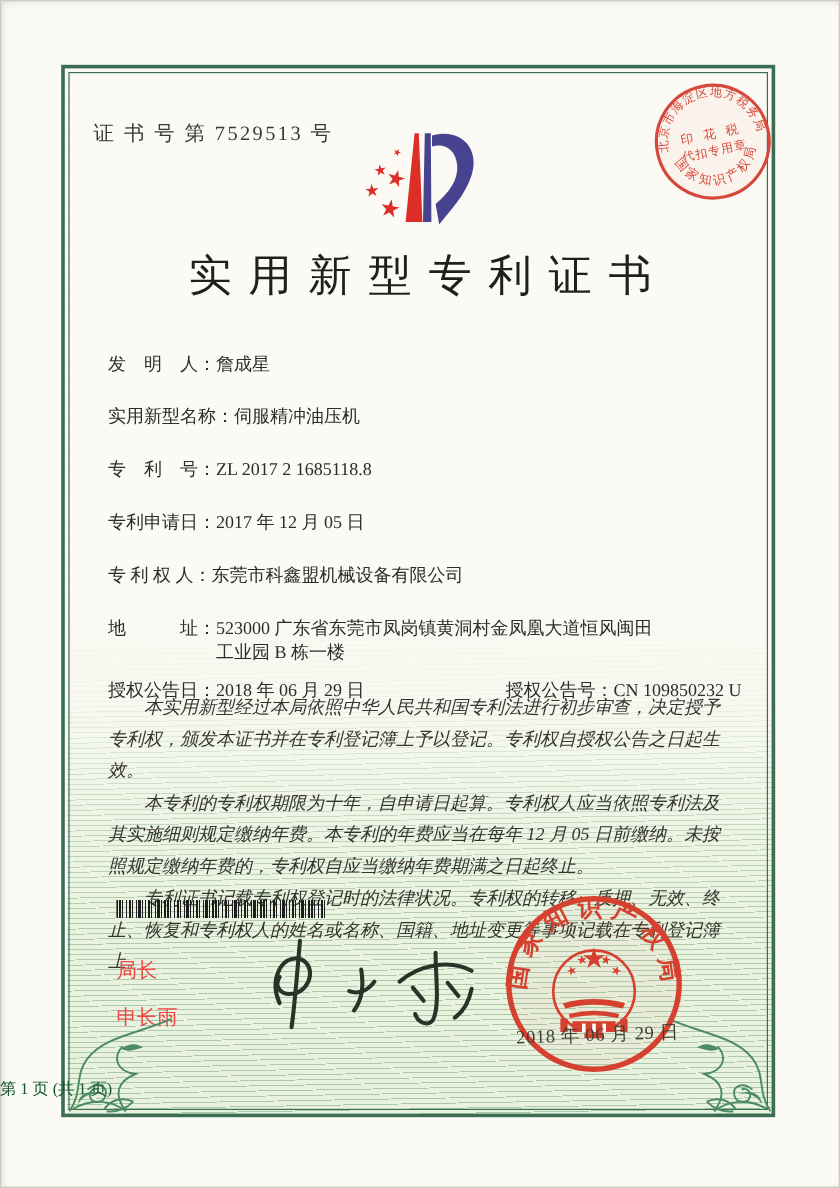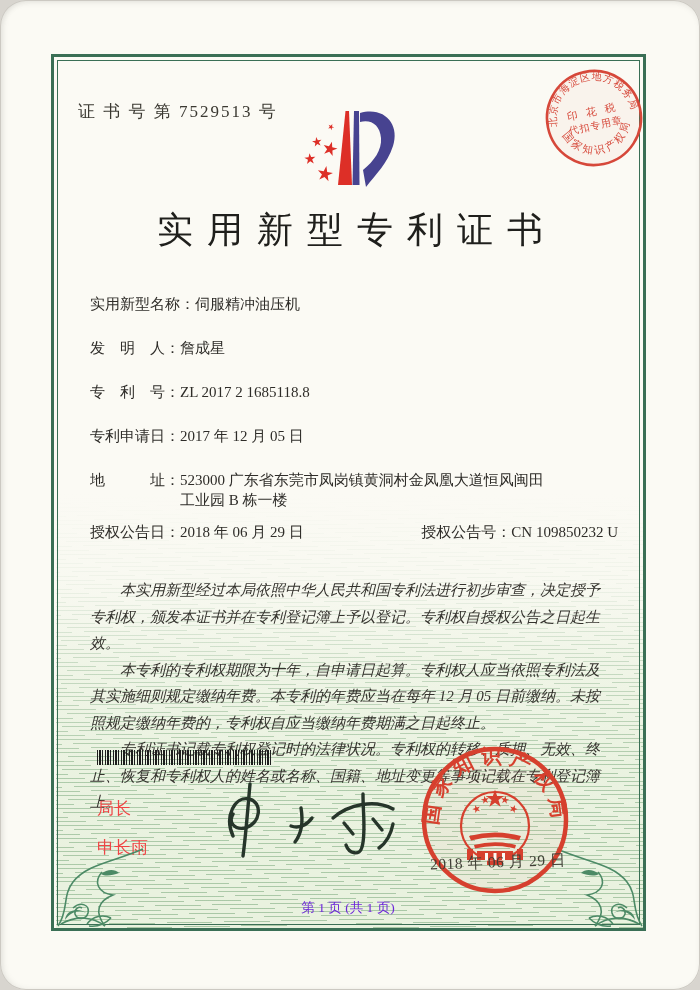--- a/index.html
+++ b/index.html
@@ -2,21 +2,20 @@
 <html><head>
 <meta charset="utf-8">
 <style>
   html,body{margin:0;padding:0;background:#d8d5cf;}
   .paper{
     position:relative;width:700px;height:990px;margin:0 auto;
     background:#fbfaf4;overflow:hidden;
     font-family:"Liberation Serif","DejaVu Serif",serif;
     color:#2e2c28;
     box-shadow:inset 0 0 0 1px #ccc9c2, inset 3px 0 6px rgba(0,0,0,0.08), inset 0 3px 6px rgba(0,0,0,0.06);
-    border-radius:26px;
   }
   
   .waves{
     position:absolute;left:56px;top:60px;width:588px;height:868px;z-index:0;
     background-color:#e9f2df;
     background-image:
       linear-gradient(180deg,#fbfaf4 0%,#fbfaf4 50%,rgba(251,250,244,0.85) 60%,rgba(251,250,244,0.35) 70%,rgba(251,250,244,0.05) 82%,rgba(251,250,244,0) 100%),
       repeating-linear-gradient(179deg,rgba(118,166,120,0.55) 0px,rgba(118,166,120,0.55) 0.8px,rgba(255,255,255,0) 0.8px,rgba(255,255,255,0) 4.3px);
   }
   .frame-outer{
@@ -49,21 +48,21 @@
   }
   .director{position:absolute;left:97px;top:797px;z-index:2;font-size:17px;color:#ef4444;}
   .director .name{margin-top:16px;}
   .signature{position:absolute;left:205px;top:776px;z-index:3;}
   .seal{position:absolute;left:417px;top:742px;z-index:3;}
   .seal-date{
     position:absolute;left:430px;top:852px;width:150px;z-index:4;
     font-size:15.5px;color:#403f36;letter-spacing:0.5px;transform:rotate(-2deg);
   }
   .tax-stamp{position:absolute;left:542px;top:66px;z-index:4;transform:rotate(-12deg);}
-  .footer{position:absolute;left:0;right:4px;top:899px;text-align:center;z-index:2;font-size:13.5px;color:#6d28d9;}
+  .footer{position:absolute;left:0;right:4px;top:899px;text-align:left;z-index:2;font-size:13.5px;color:#14532d;}
   .orn{position:absolute;z-index:2;}
   .orn.left{left:53px;top:846px;}
   .orn.right{left:552px;top:846px;transform:scaleX(-1);}
   svg text{font-family:"Liberation Serif","DejaVu Serif",serif;}
 </style>
 </head>
 <body>
 
 <div class="paper">
 
@@ -90,34 +89,38 @@
     <g fill="#474390">
       <path d="M71,10 l5,0 l0.5,74 l-7,0 z"></path>
       <path d="M77,12 C102,5 117,24 110,45 C104,63 93,73 83,86 L80,69 C91,60 99,49 98,37 C97,24 88,18 77,21 Z"></path>
     </g>
   </svg>
 
   <div class="title">实用新型专利证书</div>
 
   <div class="fields">
     <div class="row">
+      <span class="lbl">发　明　人：</span>
+      <span class="val">詹成星</span>
+    </div>
+    <div class="row">
       <span class="lbl">实用新型名称：</span>
       <span class="val">伺服精冲油压机</span>
     </div>
     <div class="row">
-      <span class="lbl">发　明　人：</span>
-      <span class="val">詹成星</span>
-    </div>
-    <div class="row">
       <span class="lbl">专　利　号：</span>
       <span class="val">ZL 2017 2 1685118.8</span>
     </div>
     <div class="row">
       <span class="lbl">专利申请日：</span>
       <span class="val">2017 年 12 月 05 日</span>
+    </div>
+    <div class="row">
+      <span class="lbl">专 利 权 人：</span>
+      <span class="val">东莞市科鑫盟机械设备有限公司</span>
     </div>
     <div class="row addr">
       <span class="lbl">地　　　址：</span>
       <span class="val"><span>523000 广东省东莞市凤岗镇黄洞村金凤凰大道恒风闽田</span><span class="l2">工业园 B 栋一楼</span></span>
     </div>
     <div class="grant-row">
       <span class="pair"><span>授权公告日：</span><span>2018 年 06 月 29 日</span></span>
       <span class="pair"><span>授权公告号：</span><span>CN 109850232 U</span></span>
     </div>
   </div>

